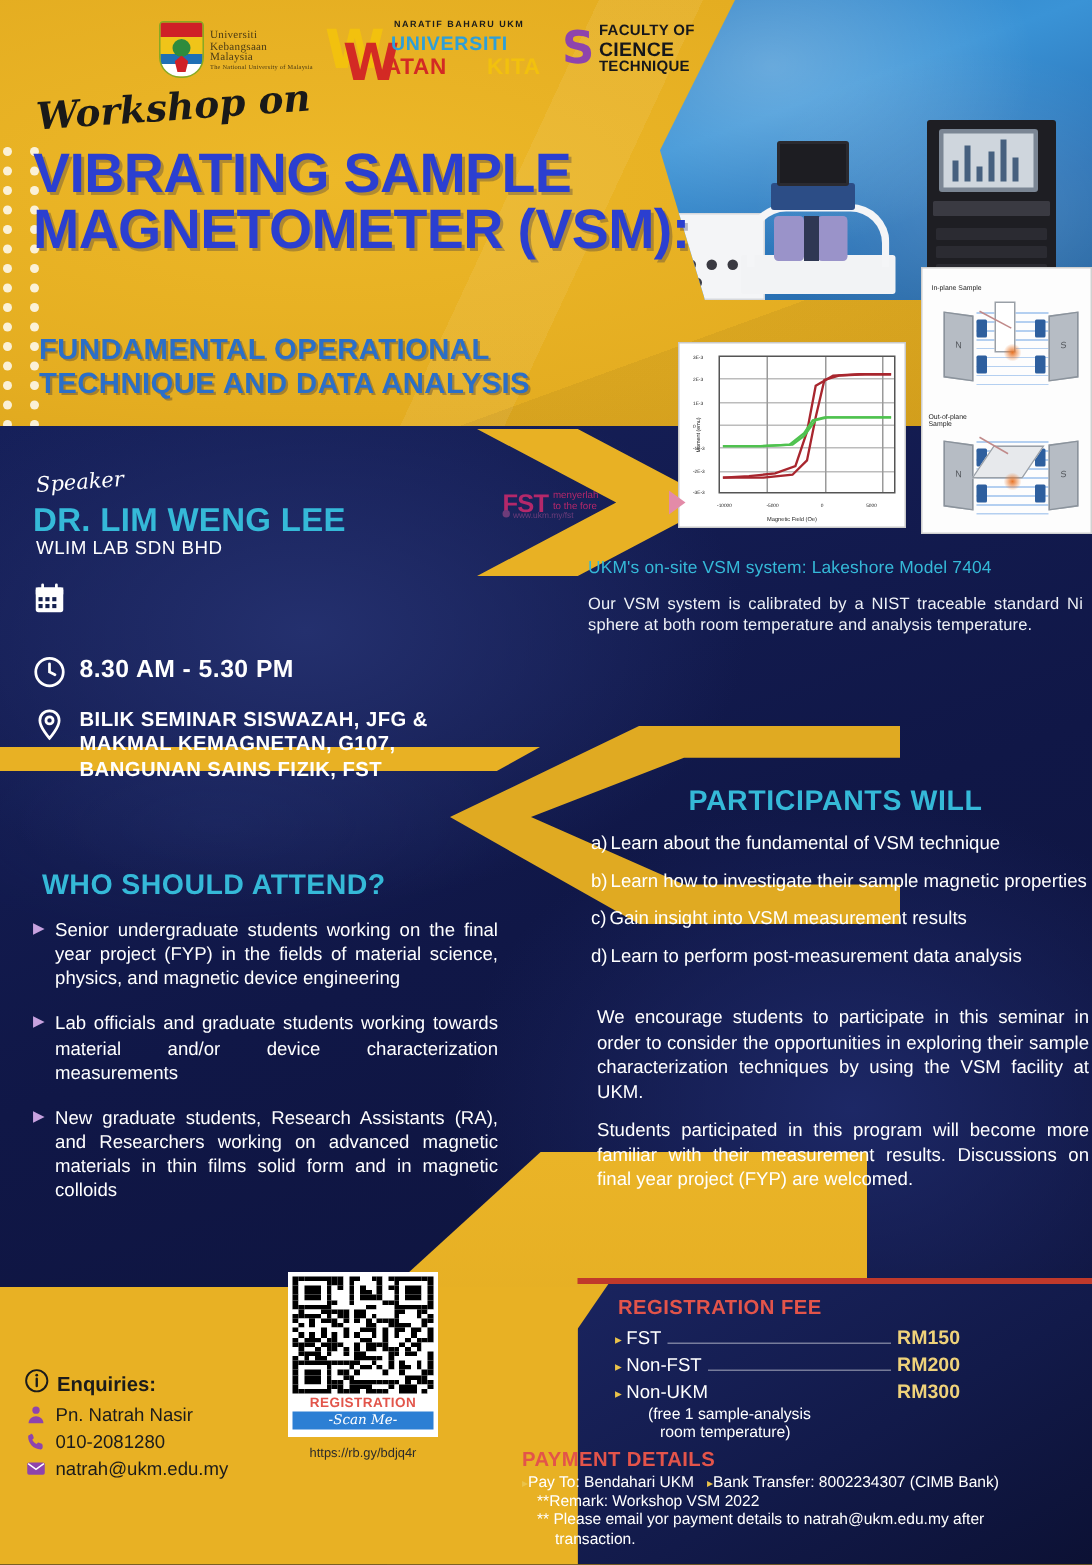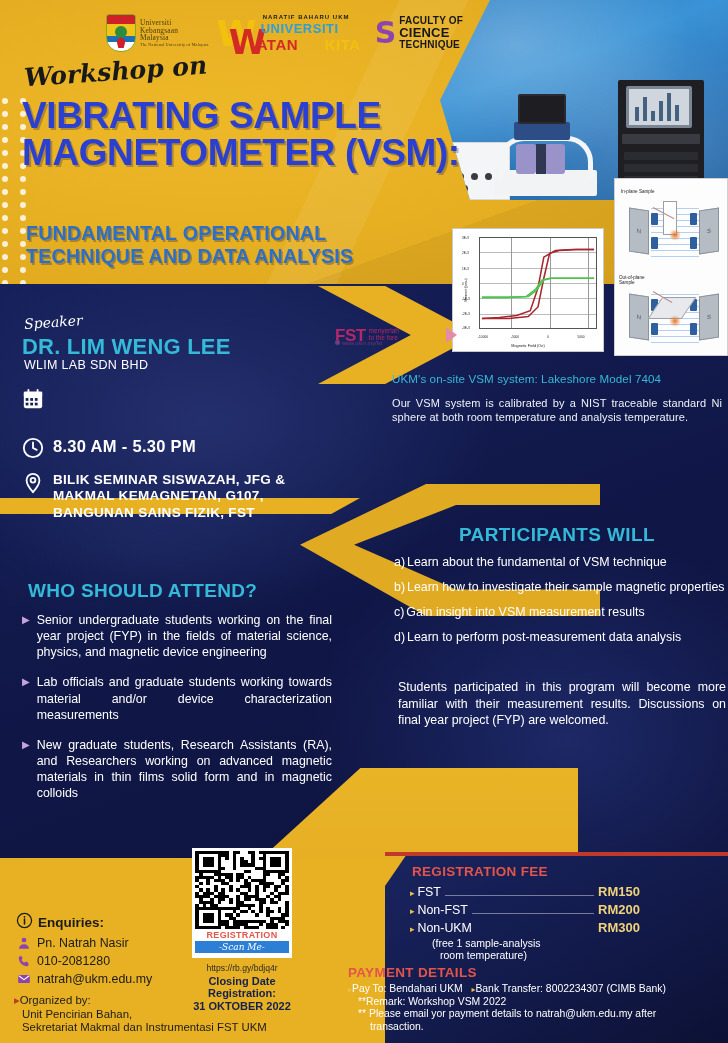--- a/index.html
+++ b/index.html
@@ -497,20 +497,21 @@
     <div class="li">
         <span class="k">c)</span>
         <span>Gain insight into VSM measurement results</span>
       </div>
     <div class="li">
         <span class="k">d)</span>
         <span>Learn to perform post-measurement data analysis</span>
       </div>
   </div>
   <div class="pw-para">
+    <p>We encourage students to participate in this seminar in order to consider the opportunities in exploring their sample characterization techniques by using the VSM facility at UKM.</p>
     <p class="gap">Students participated in this program will become more familiar with their measurement results. Discussions on final year project (FYP) are welcomed.</p>
   </div>
 
   <div class="wsa-title">WHO SHOULD ATTEND?</div>
   <div class="wsa-list">
     <div class="li">
         <span class="bul">▶</span>
         <p>Senior undergraduate students working on the final year project (FYP) in the fields of material science, physics, and magnetic device engineering</p>
       </div>
     <div class="li">
@@ -1148,25 +1149,20 @@
         <i></i>
         <i></i>
         <i style="background: rgb(255, 255, 255);"></i>
         <i></i>
         <i style="background: rgb(255, 255, 255);"></i>
       </div>
     <div class="qr-reg">REGISTRATION</div>
     <div class="qr-scan">-Scan Me-</div>
   </div>
   <div class="qr-url">https://rb.gy/bdjq4r</div>
-  <div class="qr-close">
-    <span>Closing Date</span><br>
-    <span>Registration:</span><br>
-    <span>31 OKTOBER 2022</span>
-  </div>
 
   <div class="enq">
     <div class="hdr">
       <span>
         <svg width="17" height="17" viewBox="0 0 24 24">
             <circle cx="12" cy="12" r="10" fill="none" stroke="#1b1b1b" stroke-width="1.8"></circle>
             <path d="M12 10v7" stroke="#1b1b1b" stroke-width="2.2" stroke-linecap="round"></path>
             <circle cx="12" cy="6.8" r="1.3" fill="#1b1b1b"></circle>
           </svg>
       </span>
@@ -1192,25 +1188,20 @@
     <div class="row">
       <span class="mi">
         <svg width="14" height="14" viewBox="0 0 24 24">
             <rect x="2" y="5" width="20" height="14" rx="2" fill="#8E44AD"></rect>
             <path d="M3 6.5l9 6.5 9-6.5" fill="none" stroke="#fff" stroke-width="1.8"></path>
           </svg>
       </span>
       <span>natrah@ukm.edu.my</span>
     </div>
   </div>
-  <div class="org">
-    <span class="bul">▸</span><span>Organized by:</span><br>
-    <span style="padding-left:8px">Unit Pencirian Bahan,</span><br>
-    <span style="padding-left:8px">Sekretariat Makmal dan Instrumentasi FST UKM</span>
-  </div>
 
   <div class="fee-title">REGISTRATION FEE</div>
   <div class="fee-list">
     <div class="fee-row">
       <span class="bul">▸</span>
       <span class="nm">FST</span>
       <span class="dotfill"></span>
       <span class="amt">RM150</span>
     </div>
     <div class="fee-row">

